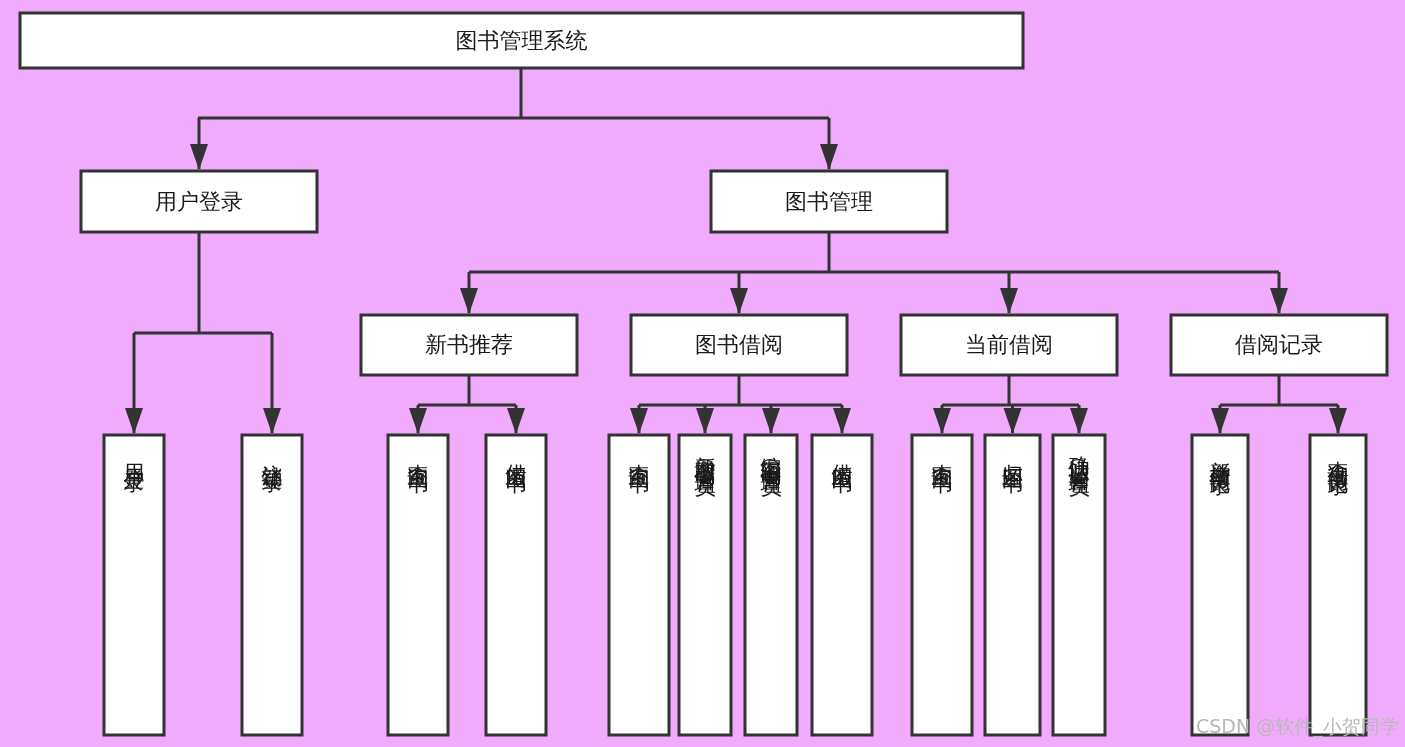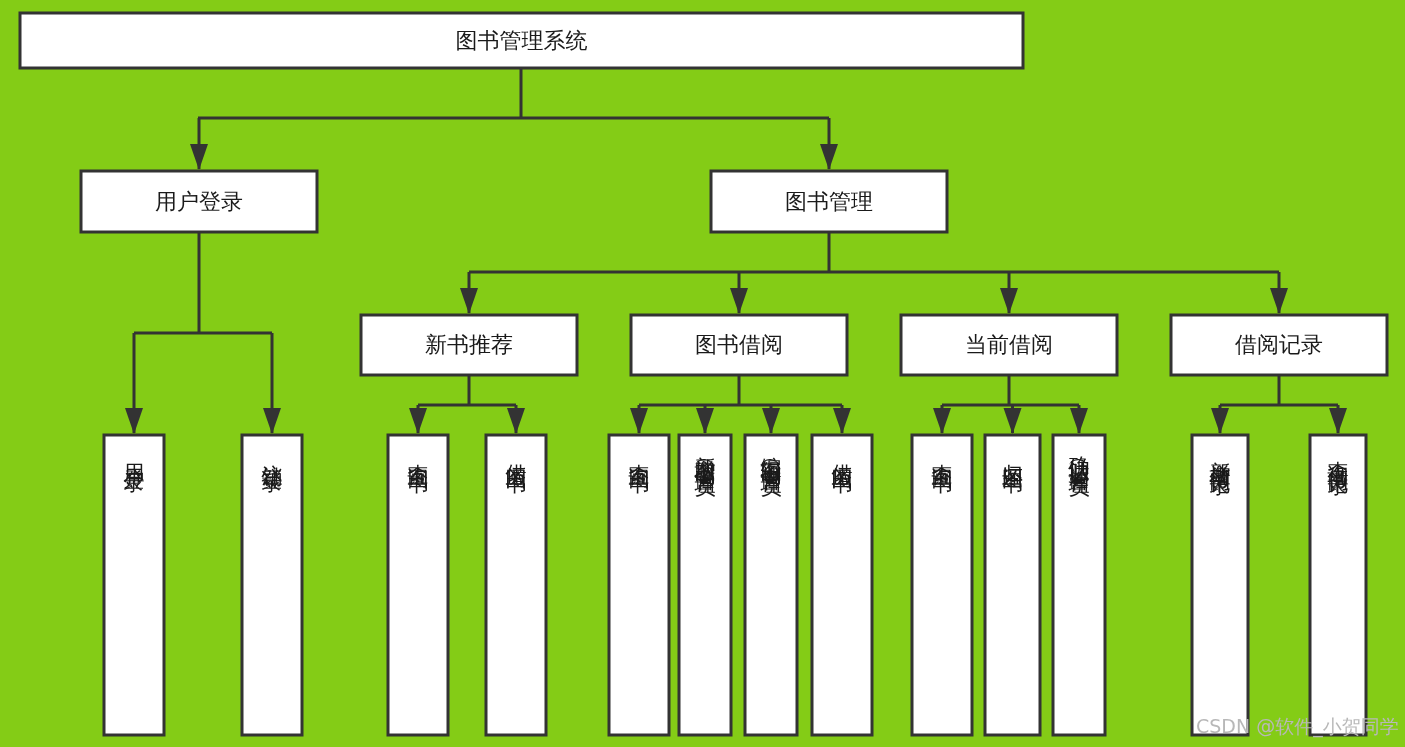--- a/index.html
+++ b/index.html
@@ -8,21 +8,21 @@
     padding: 0;
     background: #ffffff;
   }
   body {
     font-family: "DejaVu Sans", "Liberation Sans", sans-serif;
   }
   #diagram-root {
     position: relative;
     width: 1405px;
     height: 747px;
-    background: #84cc16;
+    background: #f0abfc;
     overflow: hidden;
   }
   svg.tree-canvas {
     position: absolute;
     left: 0;
     top: 0;
     width: 1405px;
     height: 747px;
     display: block;
   }

